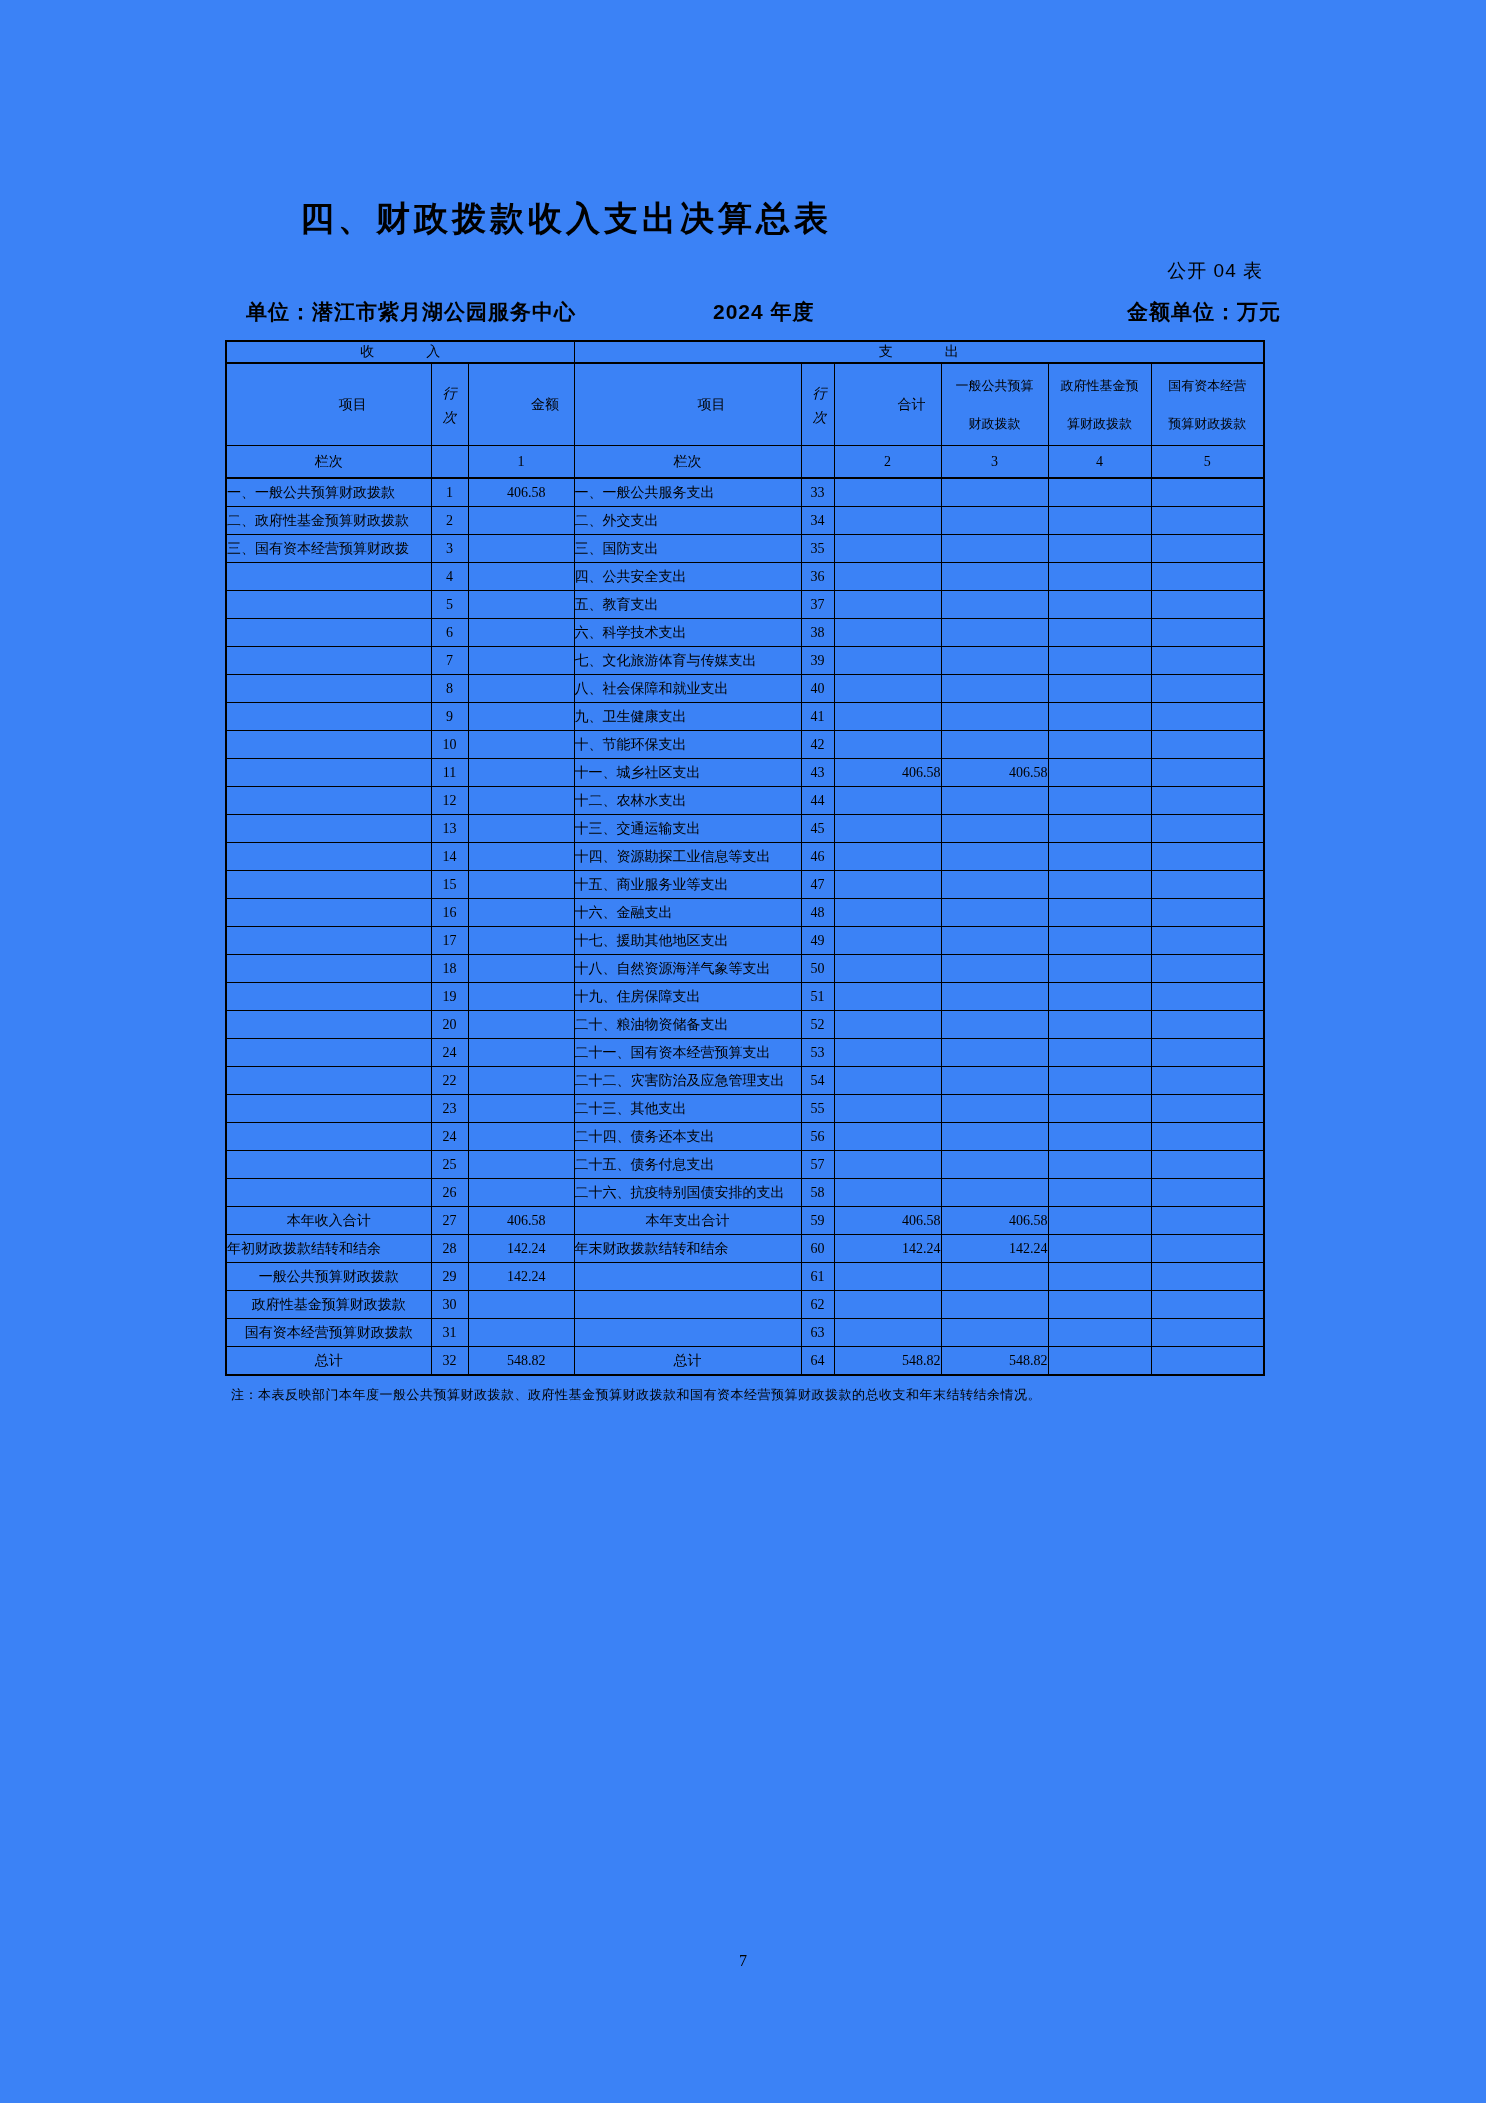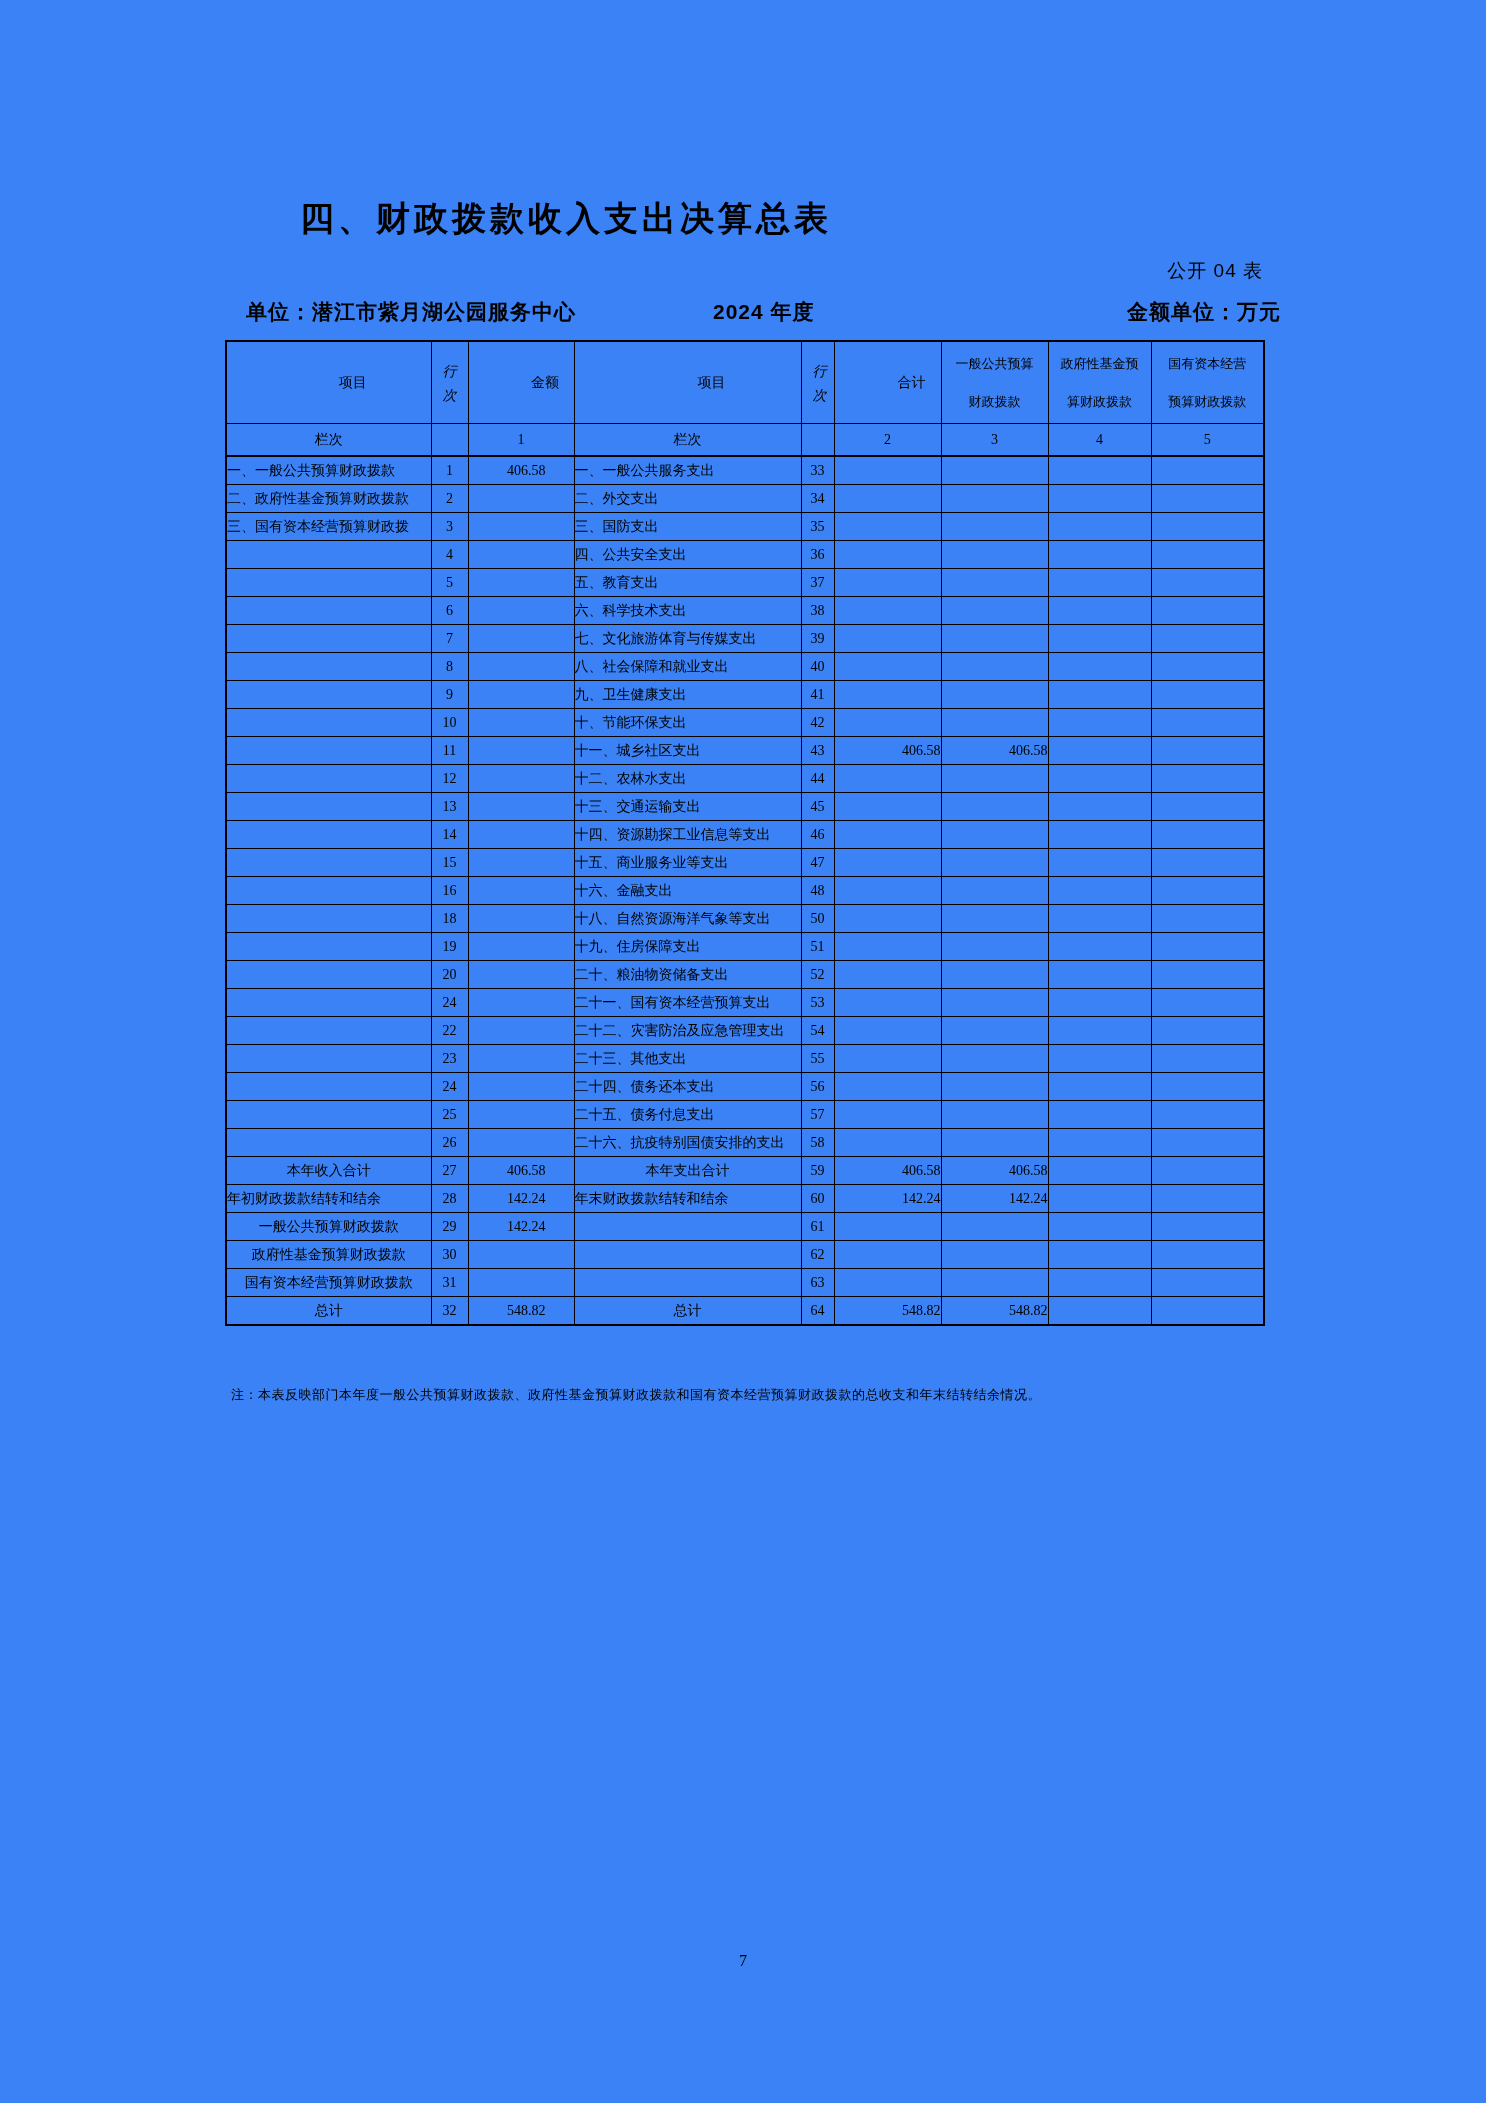--- a/index.html
+++ b/index.html
@@ -67,20 +67,24 @@
         <col style="width:37px">
         <col style="width:106px">
       <col style="width:227px">
         <col style="width:33px">
         <col style="width:107px">
       <col style="width:107px">
         <col style="width:103px">
         <col style="width:113px">
     </colgroup>
     <thead>
+      <tr class="band">
+        <td colspan="3"><span class="spread">收入</span></td>
+        <td colspan="6"><span class="spread">支出</span></td>
+      </tr>
       <tr class="hdr">
         <th>项目</th>
         <th class="vert">行次</th>
         <th>金额</th>
         <th>项目</th>
         <th class="vert">行次</th>
         <th>合计</th>
         <th class="wrap">一般公共预算财政拨款</th>
         <th class="wrap">政府性基金预算财政拨款</th>
         <th class="wrap">国有资本经营预算财政拨款</th>
@@ -269,20 +273,31 @@
           <td class="c-amt widepad"></td>
           <td class="c-item">十六、金融支出</td>
           <td class="c-no">48</td>
           <td class="c-amt"></td>
           <td class="c-amt"></td>
           <td class="c-amt"></td>
           <td class="c-amt"></td>
         </tr>
         <tr>
           <td class="c-item"></td>
+          <td class="c-no">17</td>
+          <td class="c-amt widepad"></td>
+          <td class="c-item">十七、援助其他地区支出</td>
+          <td class="c-no">49</td>
+          <td class="c-amt"></td>
+          <td class="c-amt"></td>
+          <td class="c-amt"></td>
+          <td class="c-amt"></td>
+        </tr>
+        <tr>
+          <td class="c-item"></td>
           <td class="c-no">18</td>
           <td class="c-amt widepad"></td>
           <td class="c-item">十八、自然资源海洋气象等支出</td>
           <td class="c-no">50</td>
           <td class="c-amt"></td>
           <td class="c-amt"></td>
           <td class="c-amt"></td>
           <td class="c-amt"></td>
         </tr>
         <tr>

